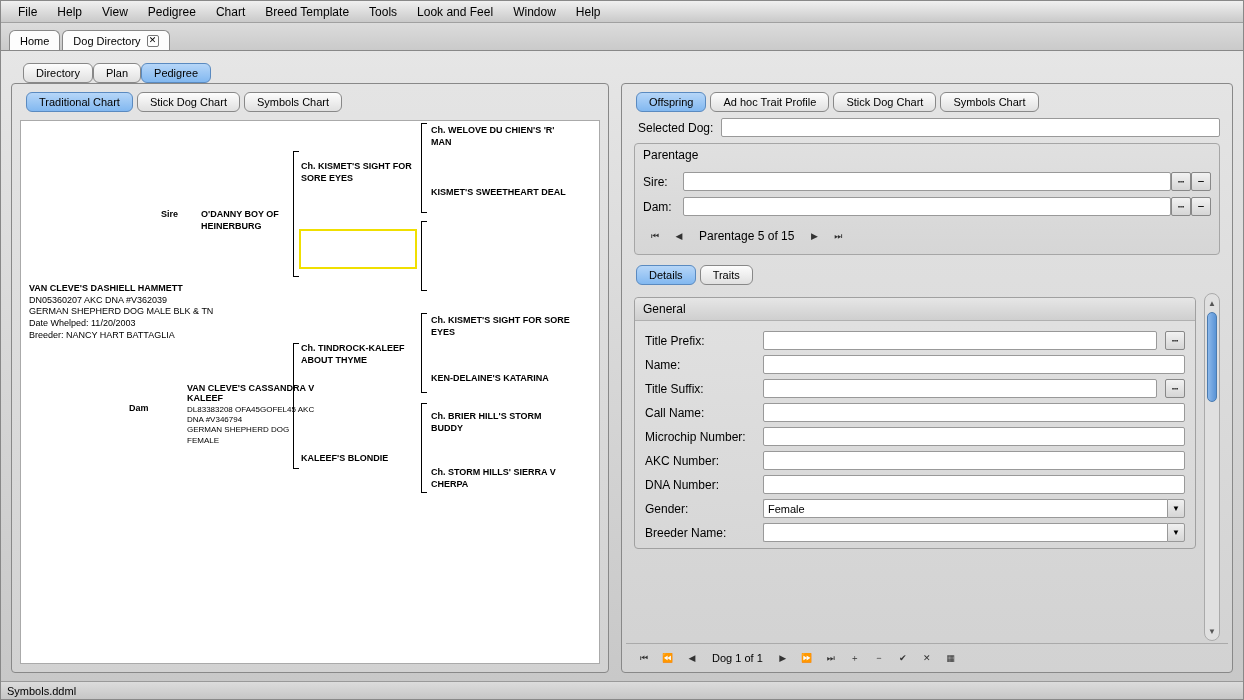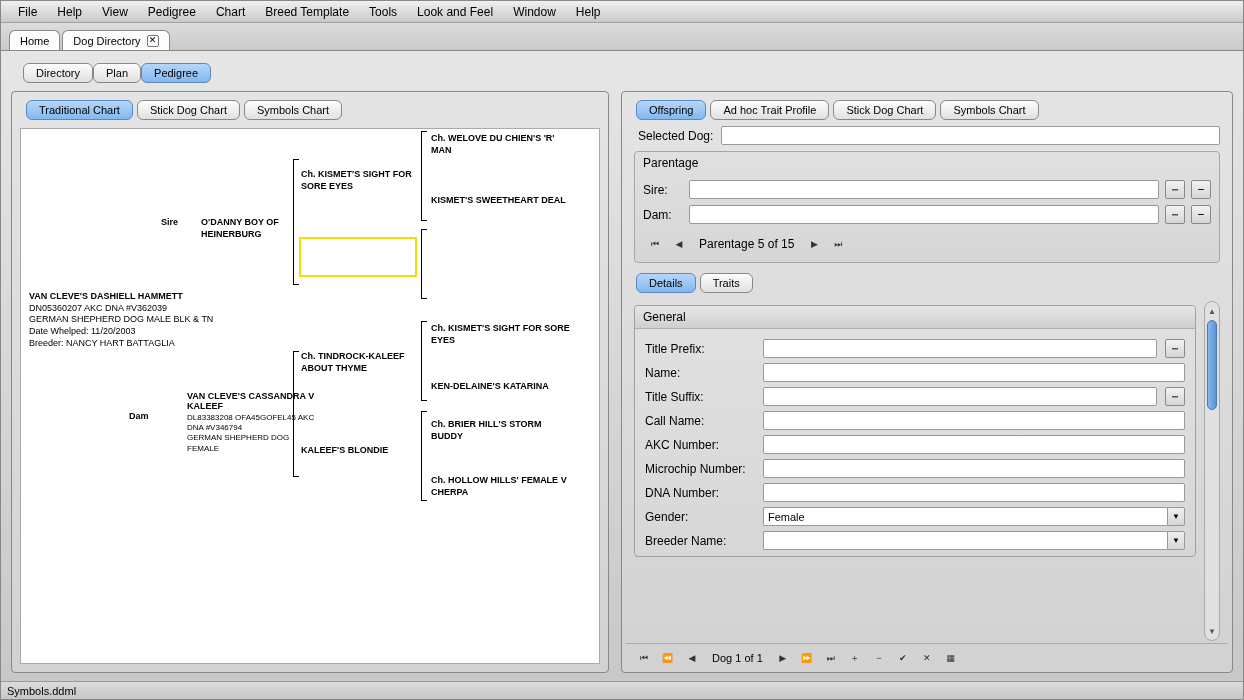--- a/index.html
+++ b/index.html
@@ -77,21 +77,21 @@
     display: flex; align-items: center;
     font-size: 11px;
   }
   .tab-btn.active {
     background: linear-gradient(180deg, #b6d6f8 0%, #82b8f0 100%);
     border-color: #5a8ac0;
   }
   .main-split {
     display: flex; gap: 12px;
     flex: 1;
-    margin-top: 8px;
+    margin-top: 0;
     min-height: 0;
   }
   .panel {
     border: 1px solid #888;
     border-radius: 4px;
     background: linear-gradient(180deg, #e4e4e4 0%, #d2d2d2 100%);
     display: flex; flex-direction: column;
     padding: 4px;
     overflow: hidden;
   }
@@ -131,21 +131,21 @@
     border: 1px solid #a6a6a6;
     border-radius: 4px;
     margin: 2px 8px;
     background: linear-gradient(180deg, #e0e0e0 0%, #d6d6d6 100%);
   }
   .fieldset .legend {
     font-size: 12px;
     padding: 4px 8px;
   }
   .fieldset-content { padding: 6px 8px 8px 8px; display: flex; flex-direction: column; gap: 6px; }
-  .fc-row { display: flex; align-items: center; gap: 6px; }
+  .fc-row { display: flex; align-items: center; gap: 0; }
   .fc-row .lbl { width: 108px; font-size: 12px; }
   .fc-row .text-input { flex: 1; }
   .mini-btn {
     width: 20px; height: 19px;
     border: 1px solid #888;
     background: linear-gradient(180deg, #f2f2f2 0%, #d5d5d5 100%);
     border-radius: 2px;
     display: flex; align-items: center; justify-content: center;
     font-size: 11px; font-family: monospace;
   }
@@ -301,21 +301,21 @@
           <div style="position:absolute; left:280px; top:40px; width:120px;">
             <span class="ped-label bold">Ch. KISMET'S SIGHT FOR SORE EYES</span>
           </div>
 
           <div class="yellow-box" style="position:absolute; left:278px; top:108px;"></div>
 
           <div style="position:absolute; left:280px; top:222px; width:120px;">
             <span class="ped-label bold">Ch. TINDROCK-KALEEF ABOUT THYME</span>
           </div>
 
-          <div style="position:absolute; left:280px; top:316px; width:120px;">
+          <div style="position:absolute; left:280px; top:332px; width:120px;">
             <span class="ped-label bold">KALEEF'S BLONDIE</span>
           </div>
 
           <div class="bracket-v" style="position:absolute; left:400px; top:2px; height:90px; width:6px;"></div>
           <div class="bracket-v" style="position:absolute; left:400px; top:100px; height:70px; width:6px;"></div>
           <div class="bracket-v" style="position:absolute; left:400px; top:192px; height:80px; width:6px;"></div>
           <div class="bracket-v" style="position:absolute; left:400px; top:282px; height:90px; width:6px;"></div>
 
           <div style="position:absolute; left:410px; top:4px; width:140px;">
             <span class="ped-label bold">Ch. WELOVE DU CHIEN'S 'R' MAN</span>
@@ -326,21 +326,21 @@
           <div style="position:absolute; left:410px; top:194px; width:140px;">
             <span class="ped-label bold">Ch. KISMET'S SIGHT FOR SORE EYES</span>
           </div>
           <div style="position:absolute; left:410px; top:252px; width:140px;">
             <span class="ped-label bold">KEN-DELAINE'S KATARINA</span>
           </div>
           <div style="position:absolute; left:410px; top:290px; width:140px;">
             <span class="ped-label bold">Ch. BRIER HILL'S STORM BUDDY</span>
           </div>
           <div style="position:absolute; left:410px; top:346px; width:140px;">
-            <span class="ped-label bold">Ch. HOLLOW HILLS' FEMALE V CHERPA</span>
+            <span class="ped-label bold">Ch. STORM HILLS' SIERRA V CHERPA</span>
           </div>
 
         </div>
       </div>
 
       <div class="panel panel-right">
         <div class="sub-tabs">
           <div class="tab-btn active">Offspring</div>
           <div class="tab-btn">Ad hoc Trait Profile</div>
           <div class="tab-btn">Stick Dog Chart</div>
@@ -399,25 +399,25 @@
                 <div class="gb-row">
                   <span class="glabel">Title Suffix:</span>
                   <input class="text-input" value="" style="">
                   <span class="mini-btn">⋯</span>
                 </div>
                 <div class="gb-row">
                   <span class="glabel">Call Name:</span>
                   <input class="text-input" value="" style="">
                 </div>
                 <div class="gb-row">
+                  <span class="glabel">Microchip Number:</span>
+                  <input class="text-input" value="" style="">
+                </div>
+                <div class="gb-row">
                   <span class="glabel">AKC Number:</span>
-                  <input class="text-input" value="" style="">
-                </div>
-                <div class="gb-row">
-                  <span class="glabel">Microchip Number:</span>
                   <input class="text-input" value="" style="">
                 </div>
                 <div class="gb-row">
                   <span class="glabel">DNA Number:</span>
                   <input class="text-input" value="" style="">
                 </div>
                 <div class="gb-row">
                   <span class="glabel">Gender:</span>
                   <div class="combo">
                     <input class="text-input" value="Female" style="">

